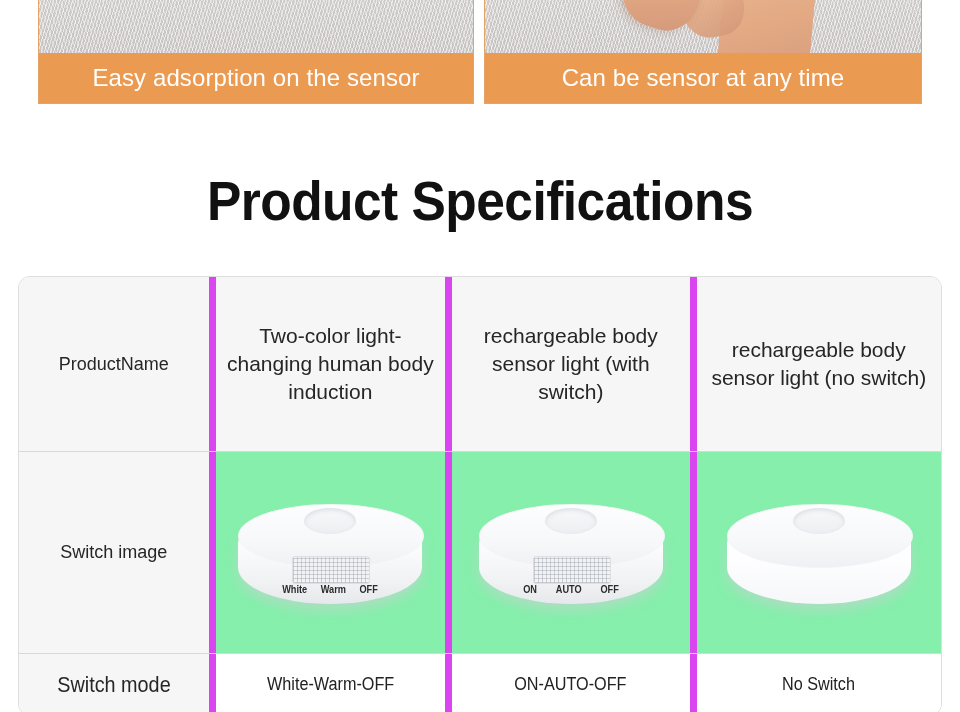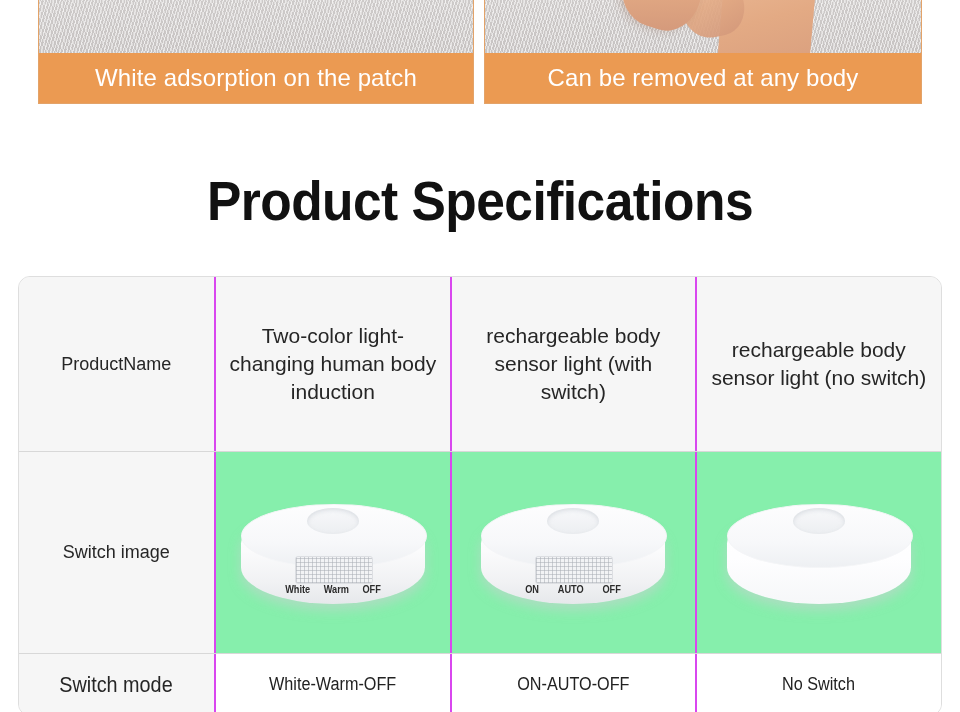--- a/index.html
+++ b/index.html
@@ -114,21 +114,21 @@
     box-sizing: border-box;
   }
   .spec-row {
     display: flex;
     border-bottom: 1px solid #d8d8d8;
   }
   .spec-row:last-child { border-bottom: none; }
 
   .spec-cell {
     box-sizing: border-box;
-    border-right: 2px solid #d946ef;
+    border-right: 7px solid #d946ef;
     display: flex;
     align-items: center;
     justify-content: center;
     text-align: center;
     padding: 6px 8px;
     background: #f6f6f6;
   }
   .spec-cell:last-child { border-right: none; }
 
   .col-label { width: 197px; }
@@ -238,31 +238,31 @@
 </style>
 </head>
 <body>
 
 <div class="banner-strip">
 
   <div class="banner left">
     <div class="banner-photo">
       
     </div>
-    <div class="banner-caption">White adsorption on the patch</div>
+    <div class="banner-caption">Easy adsorption on the sensor</div>
   </div>
 
   <div class="banner right">
     <div class="banner-photo">
 
       <div class="hand arm"></div>
       <div class="hand knuckle"></div>
       <div class="hand thumb"></div>
     </div>
-    <div class="banner-caption">Can be removed at any body</div>
+    <div class="banner-caption">Can be sensor at any time</div>
   </div>
 
 </div>
 
 <div class="section-title">Product Specifications</div>
 
 <div class="spec-table">
 
   <div class="spec-row row-name">
     <div class="spec-cell col-label">

